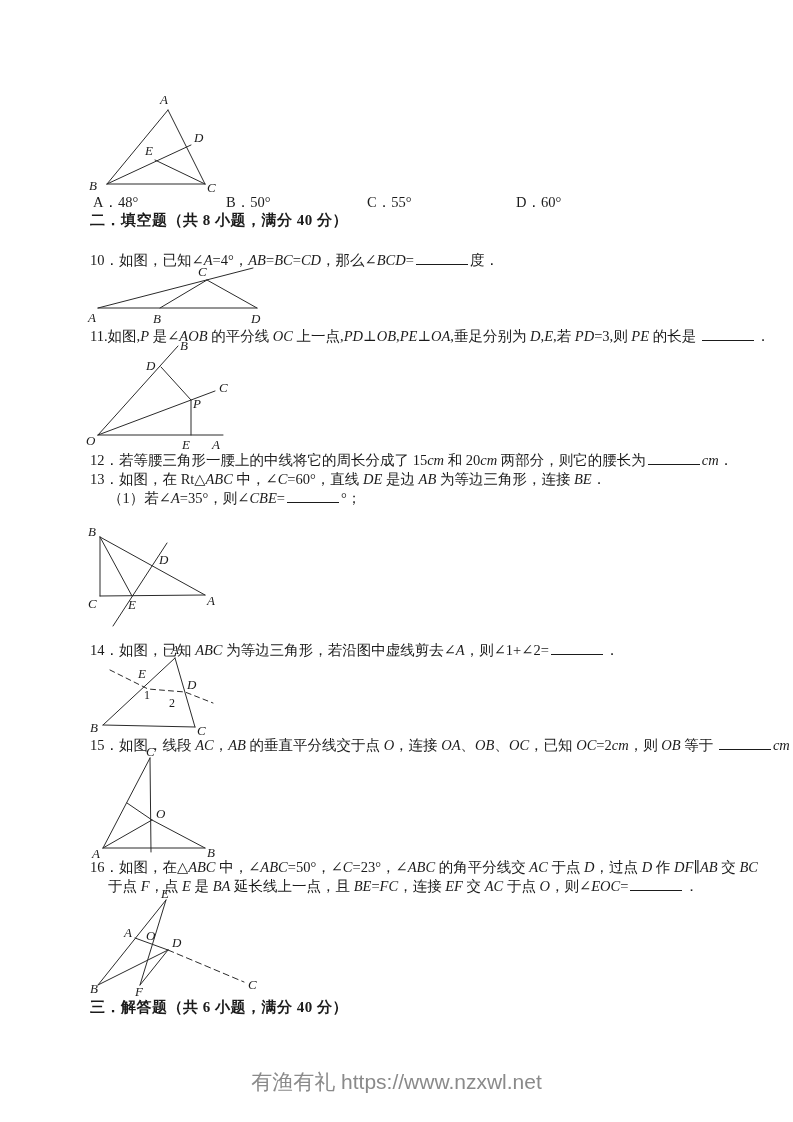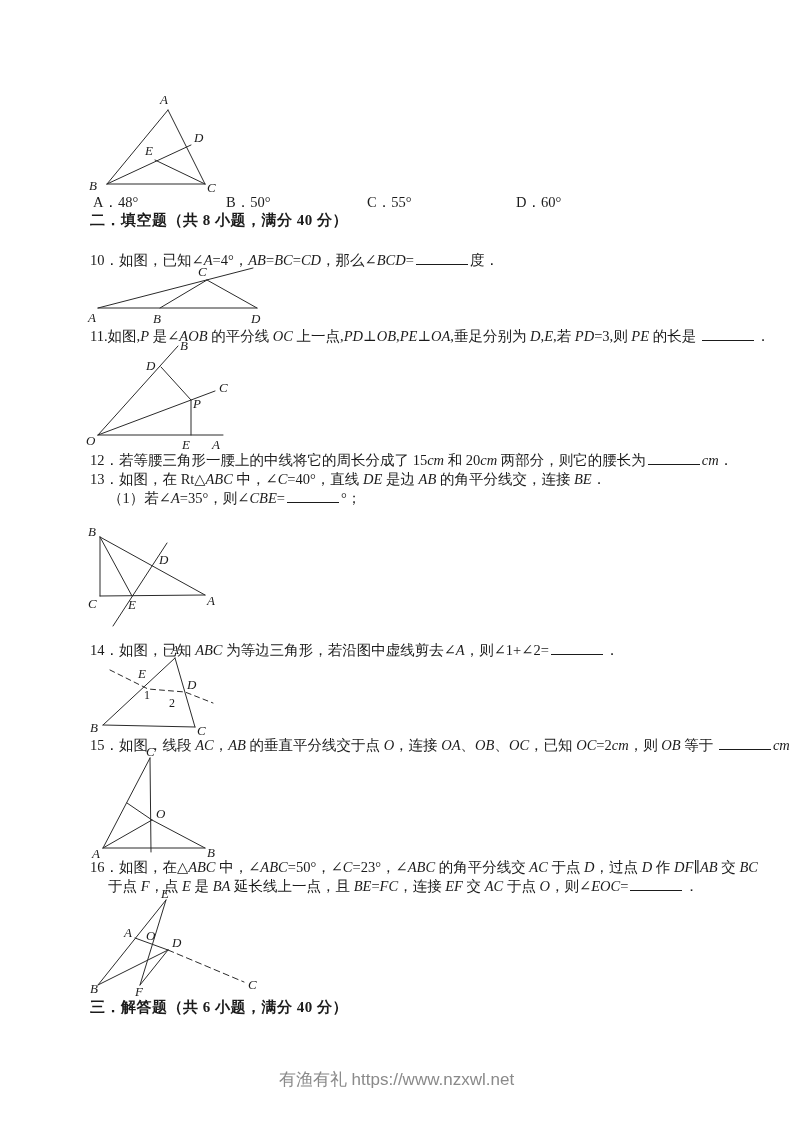--- a/index.html
+++ b/index.html
@@ -12,21 +12,21 @@
   .line .mv{font-style:italic;}
   .heading{font-weight:700;font-size:15px;letter-spacing:0.5px;}
   .blank{display:inline-block;border-bottom:1px solid #1b1b1b;height:13px;margin:0 2px;}
   .opt{position:absolute;white-space:nowrap;margin-left:8px;}
   .fig{position:absolute;}
   .fig line,.fig polyline,.fig path{stroke:#2b2b2b;stroke-width:1;fill:none;stroke-linecap:round;}
   .fig text{font-family:"Liberation Serif","DejaVu Serif",serif;font-style:italic;font-size:13px;fill:#1b1b1b;}
   .fig text.num{font-style:normal;font-size:12px;}
   .footer{
     position:absolute;left:0;right:0;top:1068px;text-align:center;
-    color:#8a8a8a;font-size:17px;font-family:"Liberation Sans","DejaVu Sans",sans-serif;
+    color:#8a8a8a;font-size:21px;font-family:"Liberation Sans","DejaVu Sans",sans-serif;
   }
 </style>
 </head>
 <body>
 
 <div class="page">
 
   <svg class="fig" style="left:80px;top:92px" width="152" height="106" viewBox="0 0 152 106">
     <line x1="88" y1="18" x2="27" y2="92"></line>
     <line x1="88" y1="18" x2="125" y2="92"></line>
@@ -71,21 +71,21 @@
     <text x="105" y="10">B</text>
     <text x="71" y="30">D</text>
     <text x="144" y="52">C</text>
     <text x="118" y="68">P</text>
     <text x="11" y="105">O</text>
     <text x="107" y="109">E</text>
     <text x="137" y="109">A</text>
   </svg>
 
   <div class="line" style="left:70px;top:451px"><span>12．若等腰三角形一腰上的中线将它的周长分成了 15</span><span class="mv">cm</span><span> 和 20</span><span class="mv">cm</span><span> 两部分，则它的腰长为</span><span class="blank" style="width: 52px;"></span><span class="mv">cm</span><span>．</span></div>
-  <div class="line" style="left:70px;top:470px"><span>13．如图，在 Rt△</span><span class="mv">ABC</span><span> 中，∠</span><span class="mv">C</span><span>=40°，直线 </span><span class="mv">DE</span><span> 是边 </span><span class="mv">AB</span><span> 的角平分线交，连接 </span><span class="mv">BE</span><span>．</span></div>
+  <div class="line" style="left:70px;top:470px"><span>13．如图，在 Rt△</span><span class="mv">ABC</span><span> 中，∠</span><span class="mv">C</span><span>=60°，直线 </span><span class="mv">DE</span><span> 是边 </span><span class="mv">AB</span><span> 为等边三角形，连接 </span><span class="mv">BE</span><span>．</span></div>
   <div class="line" style="left:88px;top:489px"><span>（1）若∠</span><span class="mv">A</span><span>=35°，则∠</span><span class="mv">CBE</span><span>=</span><span class="blank" style="width: 52px;"></span><span>°；</span></div>
 
   <svg class="fig" style="left:85px;top:527px" width="132" height="106" viewBox="0 0 132 106">
     <line x1="15" y1="10" x2="15" y2="69"></line>
     <line x1="15" y1="69" x2="120" y2="68"></line>
     <line x1="15" y1="10" x2="120" y2="68"></line>
     <line x1="15" y1="10" x2="47" y2="69"></line>
     <line x1="82" y1="16" x2="28" y2="99"></line>
     <text x="3" y="9">B</text>
     <text x="3" y="81">C</text>

